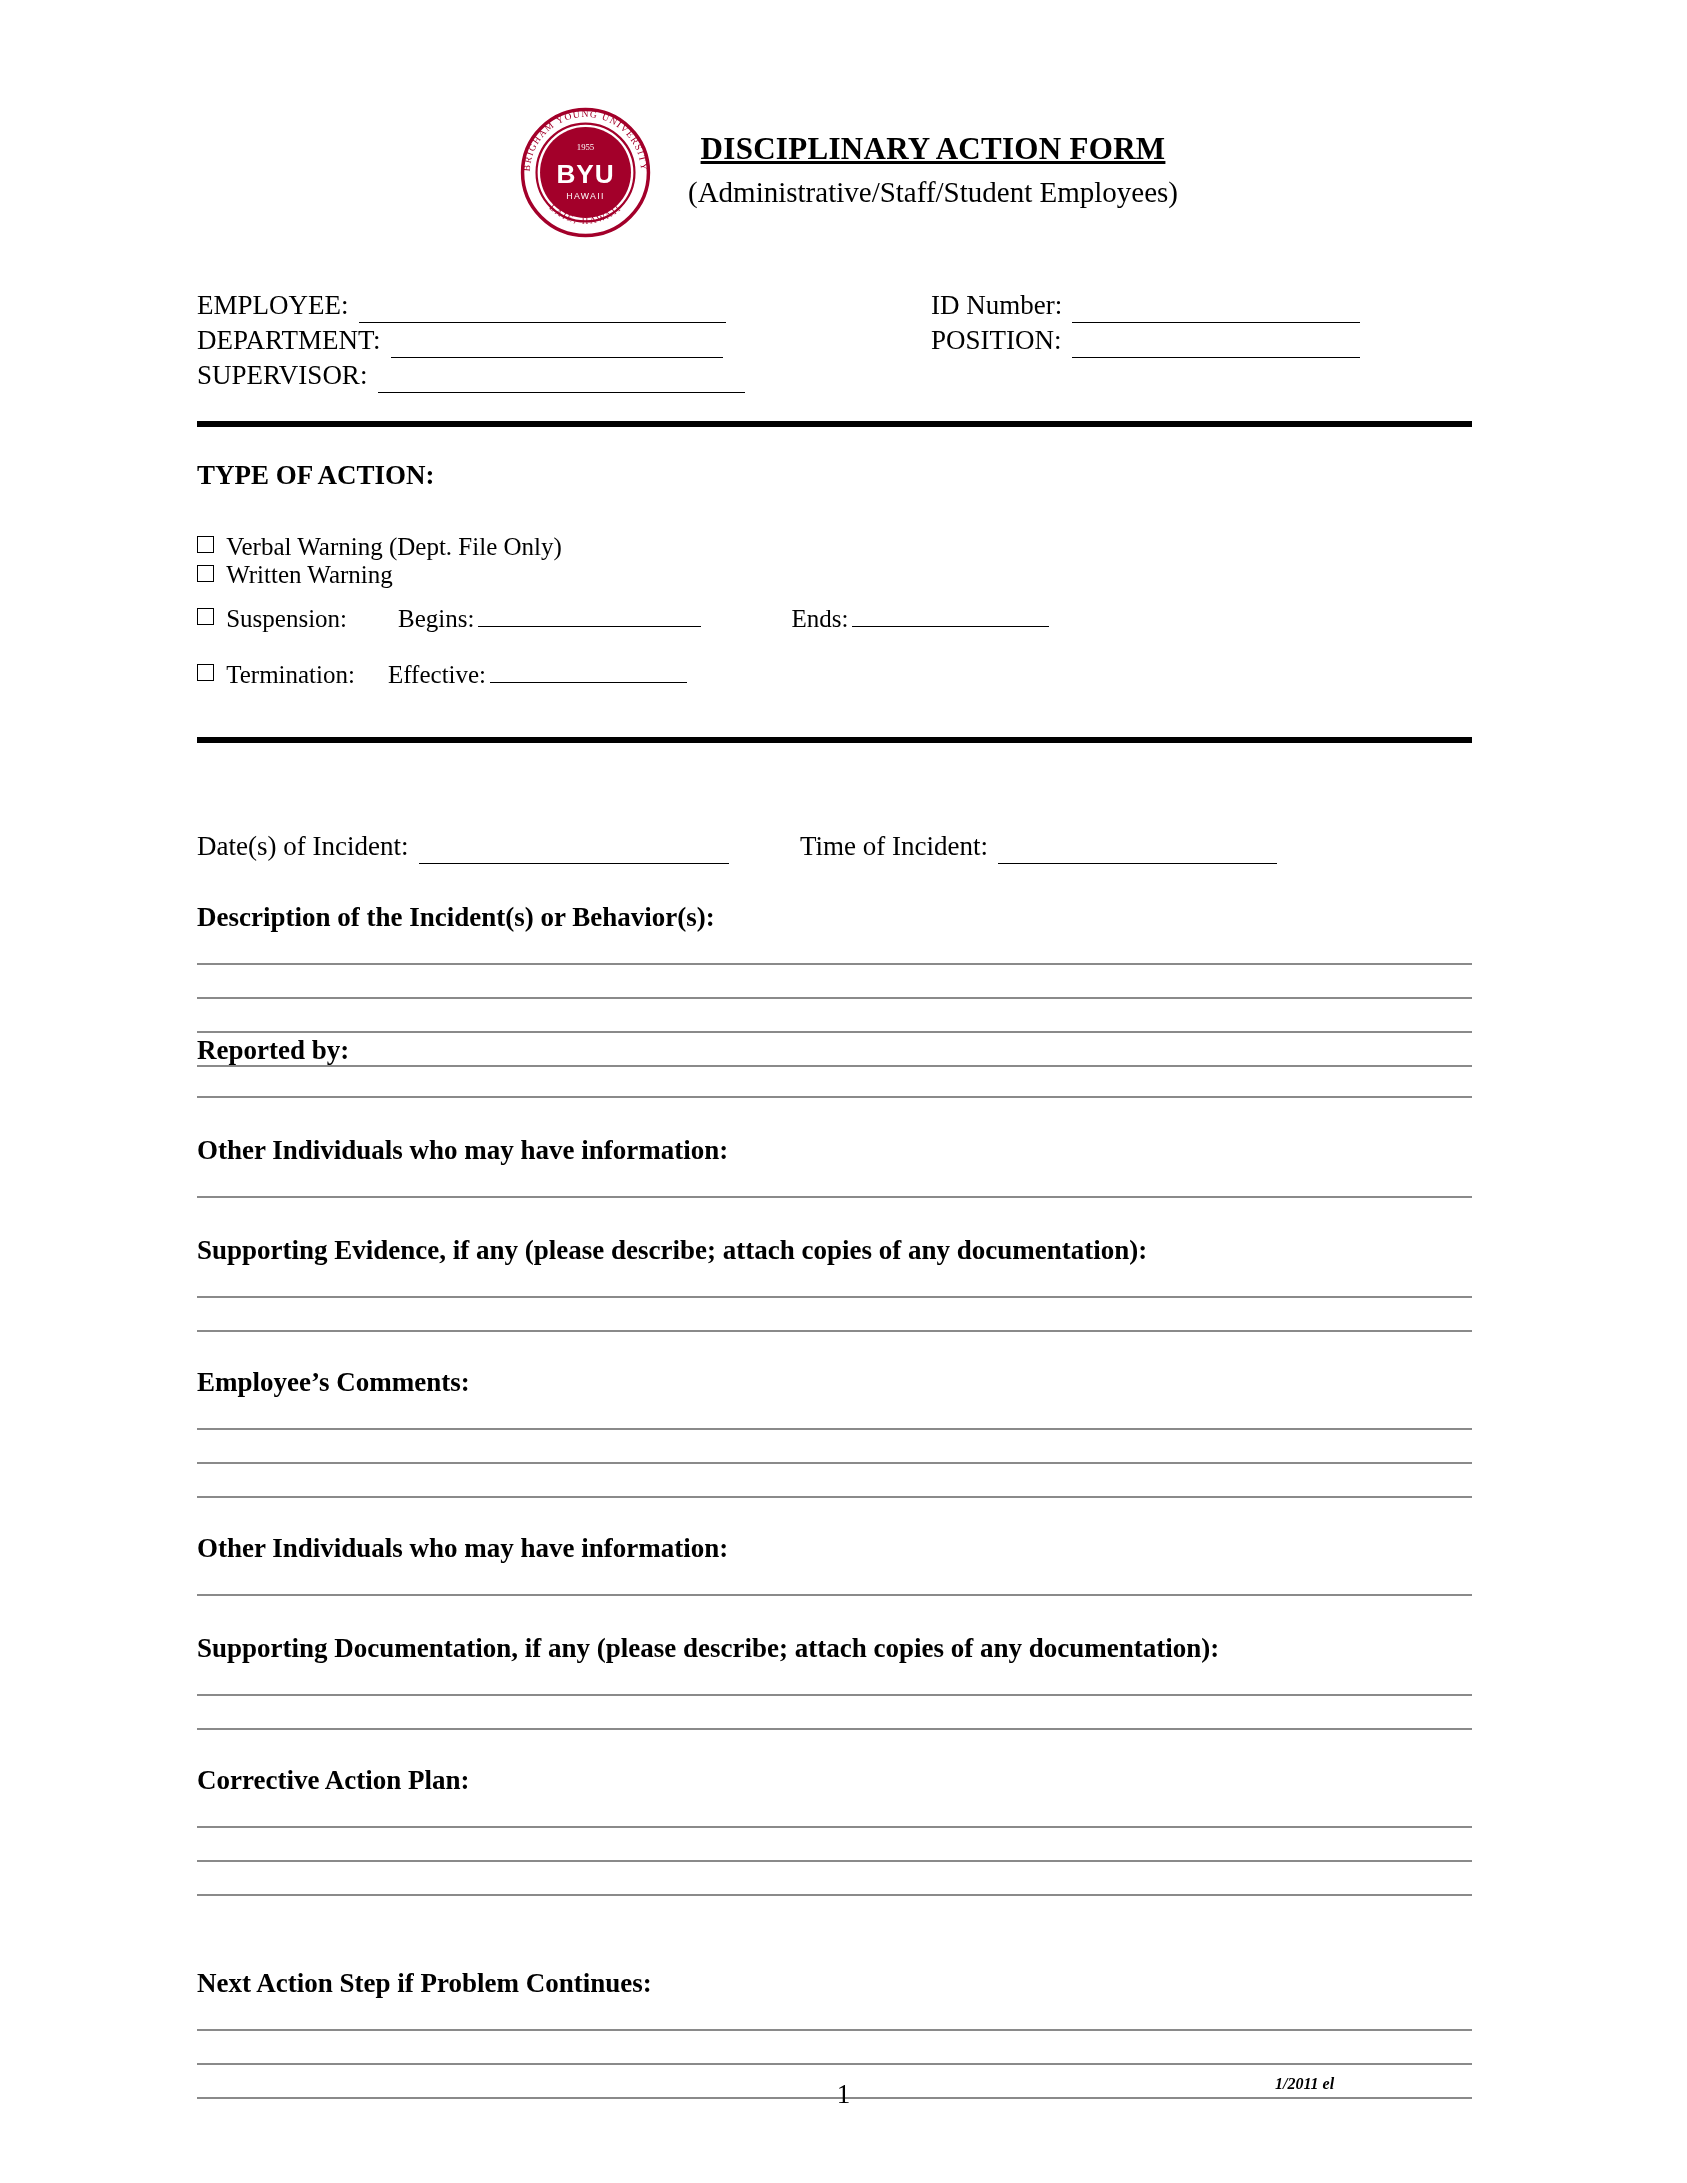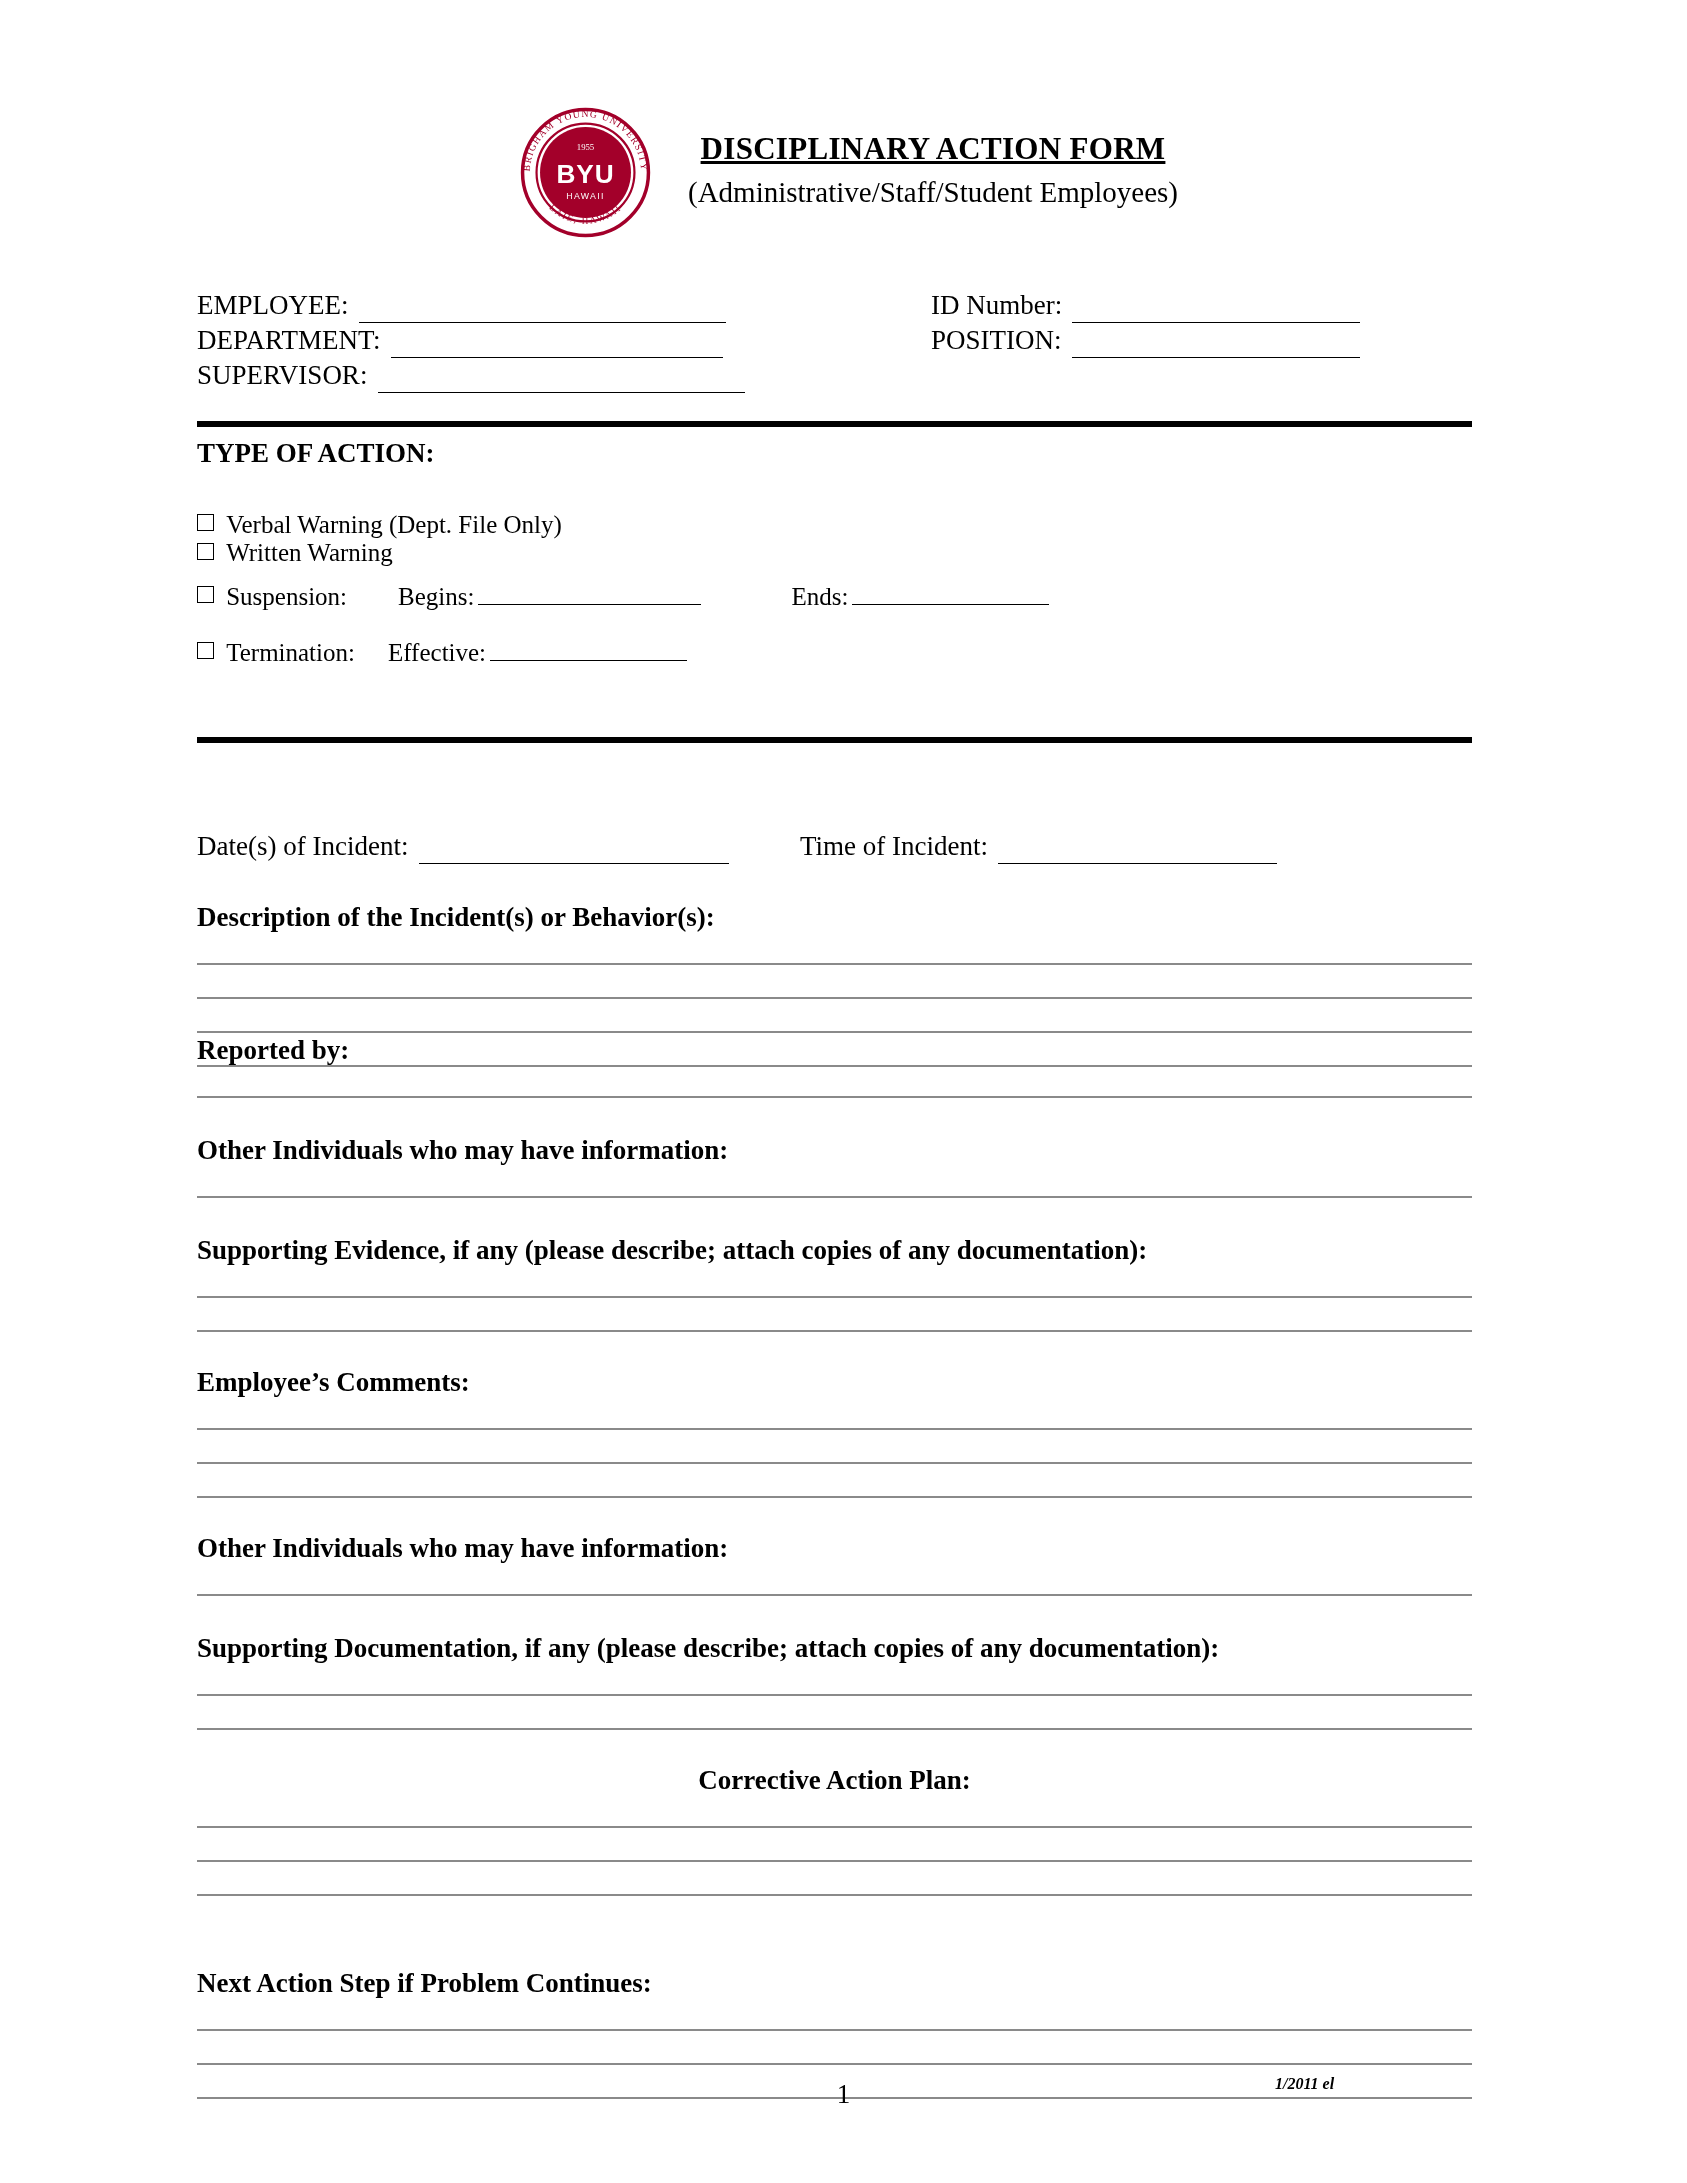--- a/index.html
+++ b/index.html
@@ -188,21 +188,21 @@
         <span>SUPERVISOR:</span>
         <span class="blank" style="width:367px;"></span>
       </div>
     </div>
   </div>
 
   <div class="body-area" style="top:421px;">
     <hr class="thick-rule">
   </div>
 
-  <div class="body-area" style="top:438px;">
+  <div class="body-area" style="top:460px;">
     <div class="section-head">TYPE OF ACTION:</div>
 
     <div class="checkline" style="margin-top:42px;">
       <span class="checkbox"></span>
       <span>Verbal Warning (Dept. File Only)</span>
     </div>
 
     <div class="checkline" style="align-items:center;">
       <span class="checkbox"></span>
       <span>Written Warning</span>
@@ -282,21 +282,21 @@
       <div class="label-line">Other Individuals who may have information:</div>
       <hr class="ruleline" style="margin-top:30px;">
     </div>
 
     <div style="margin-top:37px;">
       <div class="label-line">Supporting Documentation, if any (please describe; attach copies of any documentation):</div>
       <hr class="ruleline" style="margin-top:30px;">
       <hr class="ruleline" style="margin-top:32px;">
     </div>
 
-    <div style="margin-top:35px;text-align:center;">
+    <div style="margin-top:35px;">
       <div class="label-line">Corrective Action Plan:</div>
       <hr class="ruleline" style="margin-top:30px;">
       <hr class="ruleline" style="margin-top:32px;">
       <hr class="ruleline" style="margin-top:32px;">
     </div>
 
     <div style="margin-top:72px;">
       <div class="label-line">Next Action Step if Problem Continues:</div>
       <hr class="ruleline" style="margin-top:30px;">
       <hr class="ruleline" style="margin-top:32px;">

